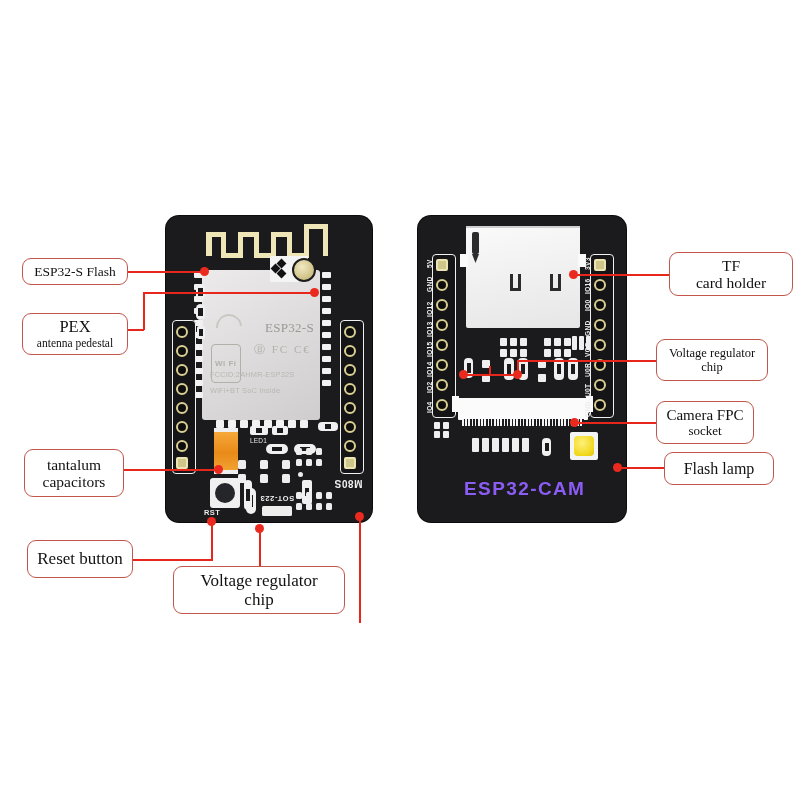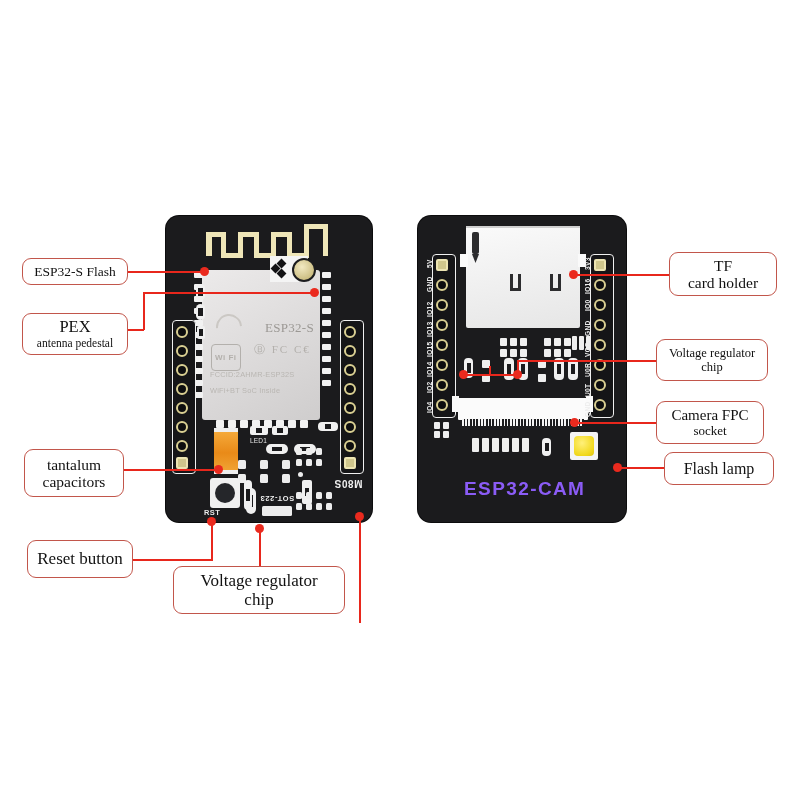--- a/index.html
+++ b/index.html
@@ -49,21 +49,21 @@
     position:absolute;right:6px;top:50px;
     font-family:"Liberation Serif",serif;font-size:13px;color:#9b9894;
     letter-spacing:.3px;
   }
   .modline{
     position:absolute;left:8px;font-size:7.4px;color:#b9b6b2;
     font-family:"Liberation Sans",sans-serif;letter-spacing:.2px;white-space:nowrap;
   }
   .wifilogo{position:absolute;left:9px;top:74px;font-size:8px;color:#b3b0ac;
     font-family:"Liberation Sans",sans-serif;font-weight:bold;
-    border:1.2px solid #b3b0ac;border-radius:4px;padding:8px 3px;letter-spacing:.5px;}
+    border:1.2px solid #b3b0ac;border-radius:4px;padding:14px 3px;letter-spacing:.5px;}
   .certs{position:absolute;left:52px;top:72px;font-size:11px;color:#b3b0ac;
     font-family:"Liberation Serif",serif;letter-spacing:2px;}
   .swirl{position:absolute;left:14px;top:44px;width:22px;height:22px;
     border:2.2px solid #cbc8c4;border-radius:50%;border-right-color:transparent;
     border-bottom-color:transparent;transform:rotate(40deg);}
 
   .shieldpad{position:absolute;background:#f2f2f2;border-radius:1px;z-index:14;}
 
   .hdr{position:absolute;border:1.6px solid #f0f0f0;border-radius:4px;
        background:#151517;z-index:16;}
@@ -479,31 +479,31 @@
   <div class="callout" style="left:27px;top:540px;width:106px;height:38px;font-size:17px;">
     <span class="l1">Reset button</span>
   </div>
 
   <div class="callout" style="left:173px;top:566px;width:172px;height:48px;">
     <span class="l1" style="font-size:17px;">Voltage regulator</span>
     <span class="l2" style="font-size:17px;">chip</span>
   </div>
 
 
-  <div class="callout" style="left:669px;top:252px;width:108px;height:44px;font-size:15.5px;">
+  <div class="callout" style="left:669px;top:252px;width:124px;height:44px;font-size:15.5px;">
     <span class="l1">TF</span>
     <span class="l2">card holder</span>
   </div>
 
   <div class="callout" style="left:656px;top:339px;width:112px;height:42px;">
     <span class="l1" style="font-size:12.5px;">Voltage regulator</span>
     <span class="l2" style="font-size:12.5px;">chip</span>
   </div>
 
-  <div class="callout" style="left:656px;top:401px;width:108px;height:43px;">
+  <div class="callout" style="left:656px;top:401px;width:98px;height:43px;">
     <span class="l1" style="font-size:15px;">Camera FPC</span>
     <span class="l2" style="font-size:13px;">socket</span>
   </div>
 
   <div class="callout" style="left:664px;top:452px;width:110px;height:33px;font-size:16px;">
     <span class="l1">Flash lamp</span>
   </div>
 
 </div>
 

